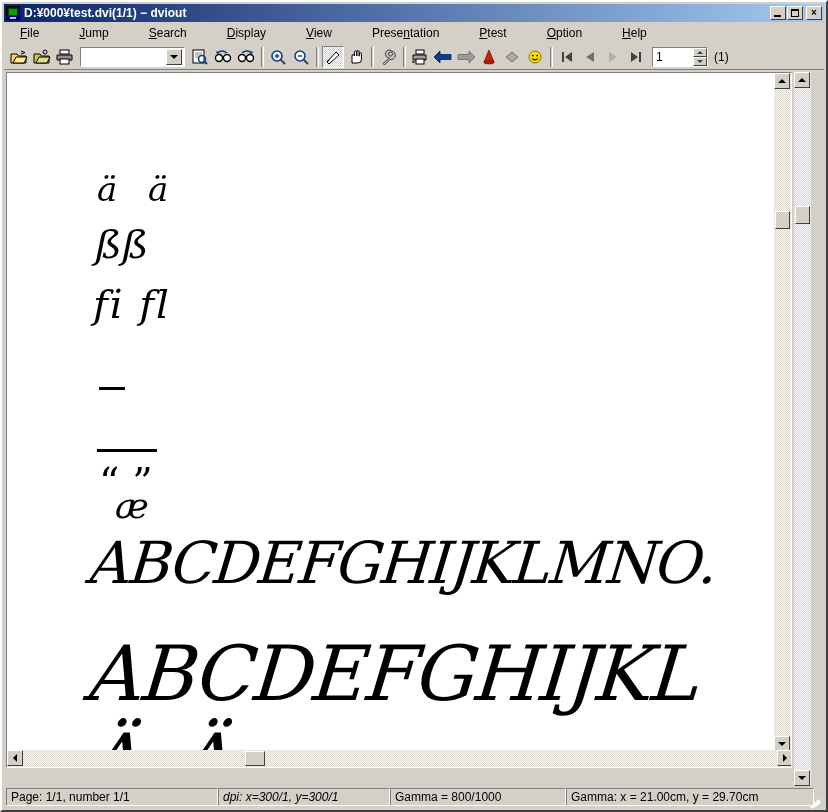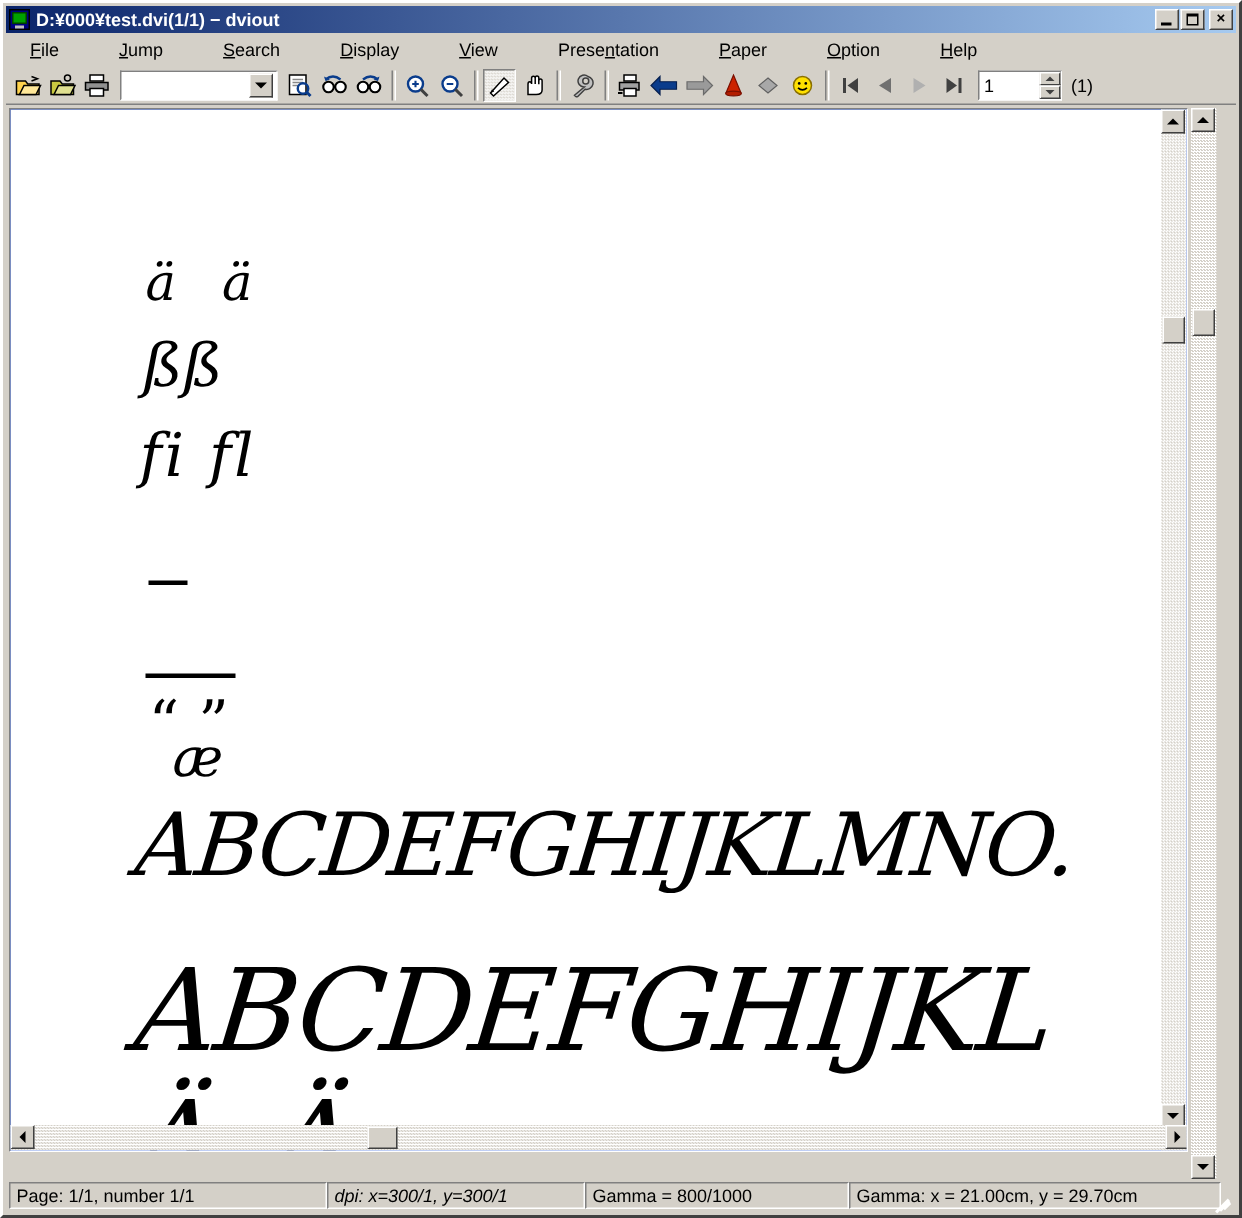--- a/index.html
+++ b/index.html
@@ -197,21 +197,21 @@
     </div>
   </div>
 
   <div class="menubar">
     <div class="menuitem"><u>F</u><span>ile</span></div>
     <div class="menuitem"><u>J</u><span>ump</span></div>
     <div class="menuitem"><u>S</u><span>earch</span></div>
     <div class="menuitem"><u>D</u><span>isplay</span></div>
     <div class="menuitem"><u>V</u><span>iew</span></div>
     <div class="menuitem">Prese<u>n</u>tation</div>
-    <div class="menuitem"><u>P</u><span>aper</span></div>
+    <div class="menuitem"><u>P</u><span>test</span></div>
     <div class="menuitem"><u>O</u><span>ption</span></div>
     <div class="menuitem"><u>H</u><span>elp</span></div>
   </div>
 
   <div class="toolbar">
 
     <div class="tool">
       <svg width="18" height="16" viewBox="0 0 18 16">
         <path d="M1 5 h6 l1.5 2 H16 v7 H1 Z" fill="#ffd34d" stroke="#000" stroke-width="1"></path>
         <path d="M3 14 L6 8 H17 L14 14 Z" fill="#ffe899" stroke="#000" stroke-width="1"></path>

